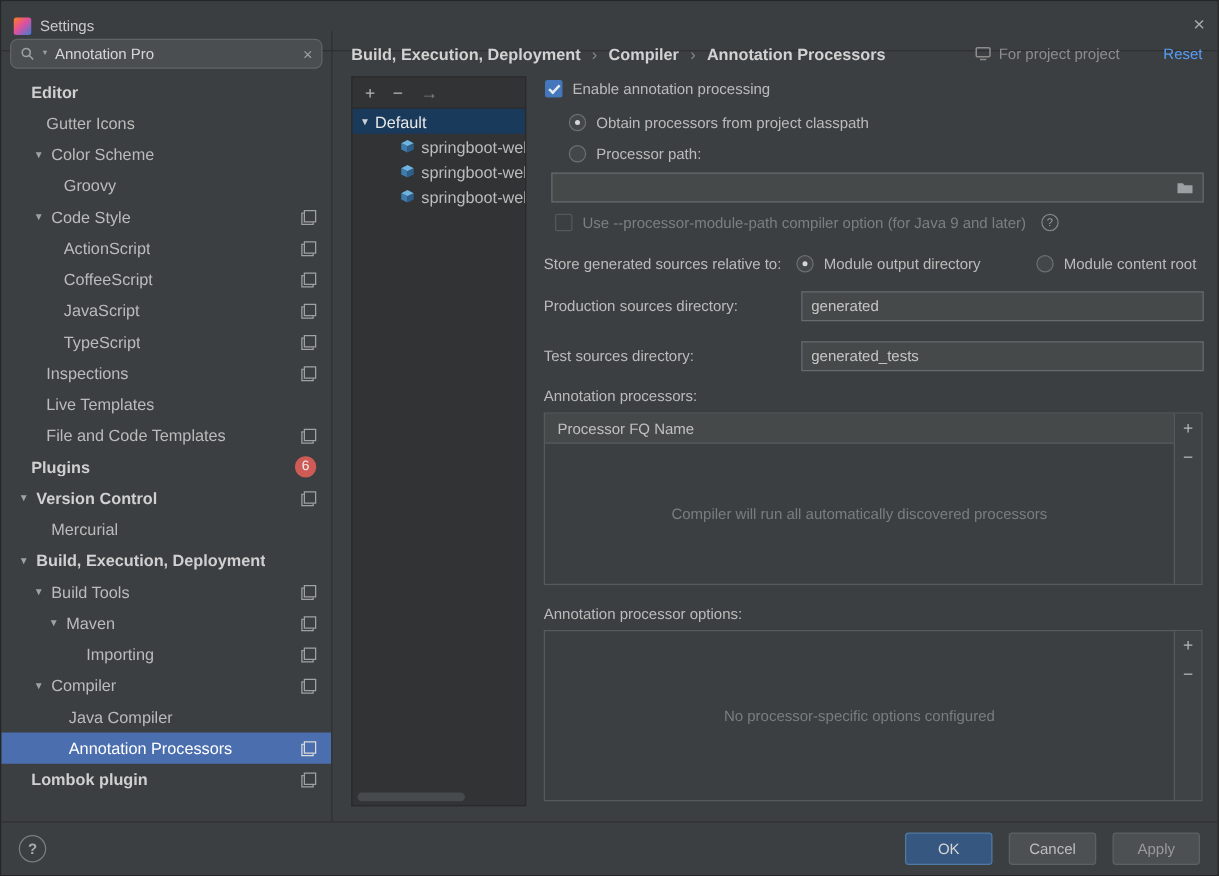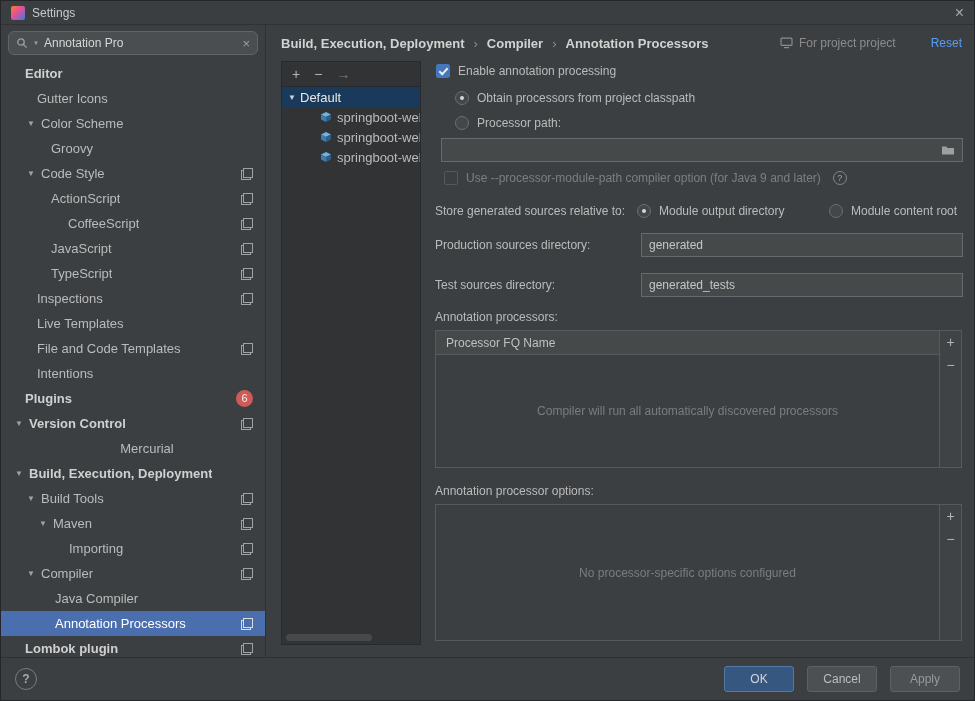--- a/index.html
+++ b/index.html
@@ -1,20 +1,20 @@
 <!DOCTYPE html>
 <html><head>
 <meta charset="utf-8">
 <style>
 *{margin:0;padding:0;box-sizing:border-box}
 html,body{background:#2b2b2b}
 .dialog{position:relative;width:975px;height:701px;background:#3c3f41;color:#bbb;
   font-family:"Liberation Sans",sans-serif;font-size:12px;overflow:hidden;border:1px solid #242627}
 
-.titlebar{position:absolute;top:0;left:0;right:0;height:24px;display:flex;align-items:center;gap:7px;
+.titlebar{position:absolute;top:0;left:0;right:0;height:40px;display:flex;align-items:center;gap:7px;
   padding:0 10px;background:#3b3e40;border-bottom:1px solid #2f3133}
 .logo{width:14px;height:14px;border-radius:2px;background:linear-gradient(135deg,#fc801d,#e34f9c 45%,#3d7bd9);flex:none}
 .title{color:#c9c9c9}
 .close{margin-left:auto;color:#a7a9ab;font-size:16px;line-height:1;cursor:default}
 
 .sidebar{position:absolute;top:24px;left:0;bottom:43px;width:265px;border-right:1px solid #2e3032;overflow:hidden}
 .searchwrap{padding:6px 7px}
 .search{display:flex;align-items:center;gap:5px;height:24px;padding:0 7px;background:#4b4e50;
   border:1px solid #5f6467;border-radius:6px}
 .search input{flex:1;min-width:0;background:transparent;border:none;outline:none;color:#d6d6d6;
@@ -131,21 +131,21 @@
         </div>
         <div class="srow" style="padding-left: 26px;">
           <span class="tri">▼</span>
           <span class="lbl">Code Style</span>
           <span class="dup"></span>
         </div>
         <div class="srow" style="padding-left: 50px;">
           <span class="lbl">ActionScript</span>
           <span class="dup"></span>
         </div>
-        <div class="srow" style="padding-left: 67px;">
+        <div class="srow" style="padding-left: 50px;">
           <span class="lbl">CoffeeScript</span>
           <span class="dup"></span>
         </div>
         <div class="srow" style="padding-left: 50px;">
           <span class="lbl">JavaScript</span>
           <span class="dup"></span>
         </div>
         <div class="srow" style="padding-left: 50px;">
           <span class="lbl">TypeScript</span>
           <span class="dup"></span>
@@ -153,34 +153,31 @@
         <div class="srow" style="padding-left: 36px;">
           <span class="lbl">Inspections</span>
           <span class="dup"></span>
         </div>
         <div class="srow" style="padding-left: 36px;">
           <span class="lbl">Live Templates</span>
         </div>
         <div class="srow" style="padding-left: 36px;">
           <span class="lbl">File and Code Templates</span>
           <span class="dup"></span>
-        </div>
-        <div class="srow" style="padding-left: 36px;">
-          <span class="lbl">Intentions</span>
         </div>
         <div class="srow bold" style="padding-left: 24px;">
           <span class="lbl">Plugins</span>
           <span class="badge">6</span>
         </div>
         <div class="srow bold" style="padding-left: 14px;">
           <span class="tri">▼</span>
           <span class="lbl">Version Control</span>
           <span class="dup"></span>
         </div>
-        <div class="srow" style="padding-left: 40px; justify-content: center;">
+        <div class="srow" style="padding-left: 40px;">
           <span class="lbl">Mercurial</span>
         </div>
         <div class="srow bold" style="padding-left: 14px;">
           <span class="tri">▼</span>
           <span class="lbl">Build, Execution, Deployment</span>
         </div>
         <div class="srow" style="padding-left: 26px;">
           <span class="tri">▼</span>
           <span class="lbl">Build Tools</span>
           <span class="dup"></span>

